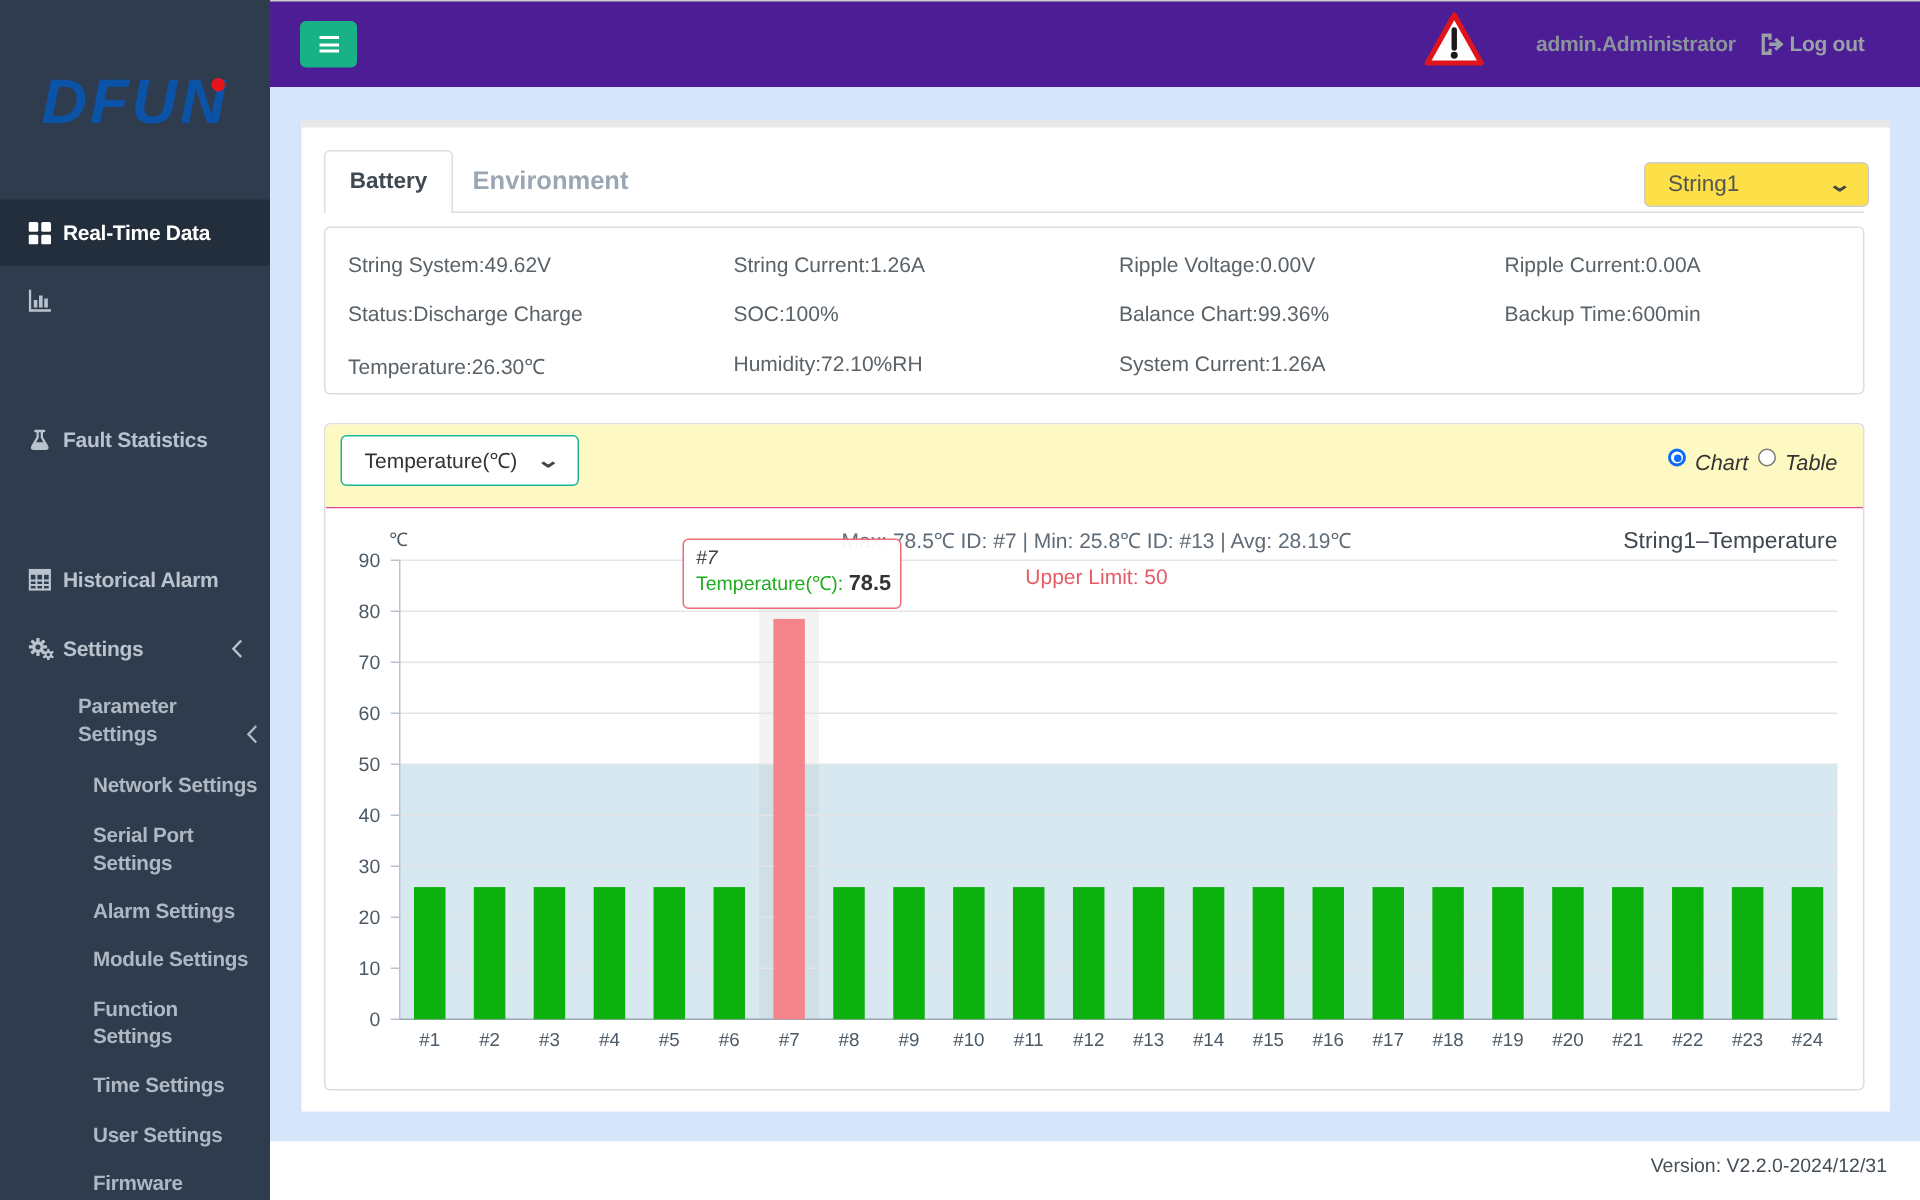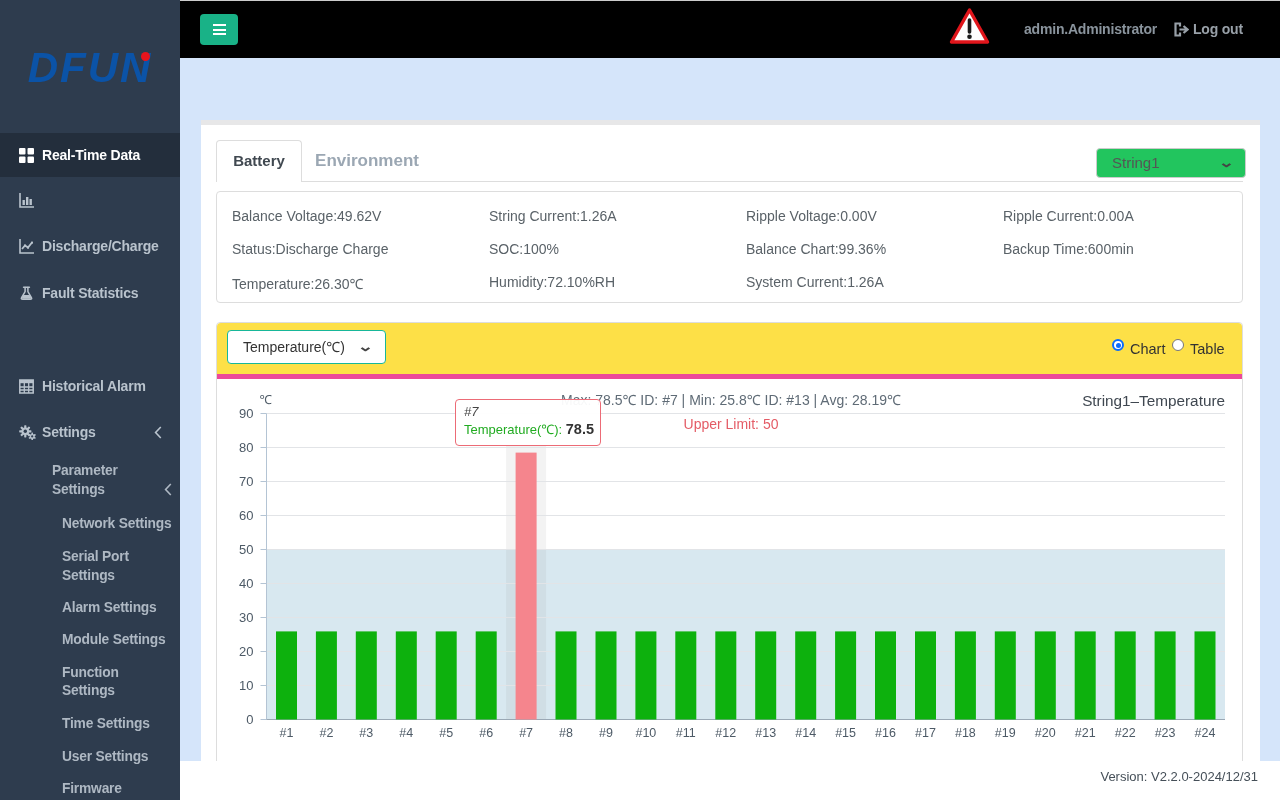--- a/index.html
+++ b/index.html
@@ -10,57 +10,57 @@
 #sidebar { position:absolute; left:0; top:0; width:180px; height:800px;
   background:#2e3c4e; z-index:5; }
 .mi { position:absolute; left:0; width:180px; height:44px; line-height:44px;
   color:#b9c3cd; font-size:14px; font-weight:bold; letter-spacing:-0.2px; white-space:nowrap; }
 .mi svg { position:absolute; left:19px; top:50%; margin-top:-7.5px; }
 .mi .t { position:absolute; left:42px; }
 .sub { position:absolute; color:#aeb8c3; font-size:13.8px; font-weight:bold; letter-spacing:-0.2px;
   line-height:18.5px; white-space:nowrap; }
 
 #topbar { position:absolute; left:180px; top:0; width:1100px; height:66px;
-  background:#000000; }
+  background:#4c1d95; }
 #burger { position:absolute; left:20px; top:14px; width:38px; height:31px;
   background:#19b287; border-radius:4px; }
 #burger i { position:absolute; left:12.5px; width:13px; height:2px; background:#fff; }
 .topname { position:absolute; top:0; height:58px; line-height:58px; font-size:14px;
   font-weight:bold; color:#8a949d; letter-spacing:-0.2px; }
 
 #content { position:absolute; left:180px; top:58px; width:1100px; height:703px;
   background:#d5e5fa; }
 #panel { position:absolute; left:21px; top:22px; width:1059px; height:661px;
-  background:#fff; border-top:5px solid #e7e7e8;margin-top:40px; }
+  background:#fff; border-top:5px solid #e7e7e8; }
 
 #tabline { position:absolute; left:15px; top:55.5px; width:1027px; height:1px; background:#ddd; }
 #tabbattery { position:absolute; left:15px; top:14.5px; width:86px; height:42px;
   background:#fff; border:1px solid #ddd; border-bottom:none; border-radius:4px 4px 0 0;
   text-align:center; line-height:40px; font-size:15px; font-weight:bold; color:#404850; }
 #tabenv { position:absolute; left:101px; top:14.5px; width:130px; height:41px;
   text-align:center; line-height:41px; font-size:17px; font-weight:bold; color:#9ba7b3; }
 #selstring { position:absolute; left:895px; top:23px; width:150px; height:30px;
-  border:1px solid #ccc; border-radius:4px; background:#22c55e; font-size:15px;
+  border:1px solid #ccc; border-radius:4px; background:#fde047; font-size:15px;
   color:#555; line-height:28px; padding-left:15px; }
 
 #info { position:absolute; left:15px; top:66px; width:1027px; height:112px;
   border:1px solid #ddd; border-radius:4px; background:#fff; }
 #info div { position:absolute; font-size:14px; color:#5a6268; white-space:nowrap; }
 
 #chartcard { position:absolute; left:15px; top:196.5px; width:1027px; height:445px;
   border:1px solid #ddd; border-radius:4px; background:#fff; }
 #charthead { position:absolute; left:0; top:0; width:1025px; height:56px;
-  background:#fde047; border-bottom:5px solid #ec4899; border-radius:4px 4px 0 0; }
+  background:#fef9c3; border-bottom:1px solid #ec4899; border-radius:4px 4px 0 0; }
 #seltemp { position:absolute; left:10px; top:7px; width:159px; height:34px;
   border:1px solid #17b79a; border-radius:4px; background:#fff; font-size:14px;
   color:#333; line-height:32px; padding-left:15px; }
 .sarrow { position:absolute; font-size:13px; color:#444; font-weight:bold;
   transform:scaleX(1.5); }
 .radio { position:absolute; top:16.5px; width:12px; height:12px; border-radius:50%; }
-.rlabel { position:absolute; top:0; height:56px; line-height:53px; font-size:14.5px; color:#333; }
+.rlabel { position:absolute; top:0; height:56px; line-height:53px; font-size:14.5px; color:#333;font-style:italic; }
 
 #tooltip { position:absolute; left:237px; top:19px; width:146px; height:47px;
   background:rgba(255,255,255,0.95); border:1px solid #ec6b76; border-radius:4px;
   padding:5px 8px; z-index:3; white-space:nowrap; }
 #tooltip .l1 { font-style:italic; font-size:13px; color:#444; line-height:14px; }
 #tooltip .l2 { font-size:13px; color:#21ab21; line-height:20px; }
 #tooltip .l2 b { color:#333; font-size:14.5px; }
 
 #footer { position:absolute; left:180px; top:761px; width:1100px; height:39px; background:#fff; }
 #footer span { position:absolute; right:22px; top:8px; font-size:13px; color:#454f58; }
@@ -83,30 +83,20 @@
       </svg>
     <span class="t">Real-Time Data</span>
   </div>
   <div class="mi" style="top:178px;">
     <svg width="15" height="15" viewBox="0 0 15 15">
         <path d="M1 0 V14 H15" stroke="#b9c3cd" stroke-width="1.6" fill="none"></path>
         <rect x="3.5" y="7" width="2.4" height="5" fill="#b9c3cd"></rect>
         <rect x="7" y="4" width="2.4" height="8" fill="#b9c3cd"></rect>
         <rect x="10.5" y="6" width="2.4" height="6" fill="#b9c3cd"></rect>
       </svg>
-  </div>
-  <div class="mi" style="top:224px;">
-    <svg width="15" height="15" viewBox="0 0 15 15">
-        <path d="M1 0 V14 H15" stroke="#b9c3cd" stroke-width="1.6" fill="none"></path>
-        <path d="M3 10 L6 6.5 L9 8.5 L13 3.5" stroke="#b9c3cd" stroke-width="1.8" fill="none"></path>
-        <rect x="5" y="5.6" width="2" height="2" fill="#b9c3cd"></rect>
-        <rect x="8" y="7.6" width="2" height="2" fill="#b9c3cd"></rect>
-        <rect x="12" y="2.6" width="2" height="2" fill="#b9c3cd"></rect>
-      </svg>
-    <span class="t">Discharge/Charge</span>
   </div>
   <div class="mi" style="top:271px;">
     <svg width="15" height="15" viewBox="0 0 15 15">
         <path d="M4.6 1.3 H10.4" stroke="#b9c3cd" stroke-width="1.6" fill="none" stroke-linecap="round"></path>
         <path d="M6.1 1.6 V5.6 L2.6 11.6 Q1.7 13.3 3.7 13.3 H11.3 Q13.3 13.3 12.4 11.6 L8.9 5.6 V1.6" stroke="#b9c3cd" stroke-width="1.5" fill="none" stroke-linecap="round"></path>
         <path d="M4.4 8.9 H10.6 L12.1 11.7 Q12.7 12.8 11.2 12.8 H3.8 Q2.3 12.8 2.9 11.7 Z" fill="#b9c3cd"></path>
       </svg>
     <span class="t">Fault Statistics</span>
   </div>
   <div class="mi" style="top:364px;">
@@ -174,21 +164,21 @@
   </svg>
   <span class="topname" style="left:1013px;color:#98a0a8;">Log out</span>
 </div>
 <div id="content">
   <div id="panel">
     <div id="tabline"></div>
     <div id="tabbattery">Battery</div>
     <div id="tabenv">Environment</div>
     <div id="selstring">String1<span class="sarrow" style="right:13px;top:0;">⌄</span></div>
     <div id="info">
-      <div style="left:15px;top:15.5px;">Balance Voltage:49.62V</div>
+      <div style="left:15px;top:15.5px;">String System:49.62V</div>
       <div style="left:272px;top:15.5px;">String Current:1.26A</div>
       <div style="left:529px;top:15.5px;">Ripple Voltage:0.00V</div>
       <div style="left:786px;top:15.5px;">Ripple Current:0.00A</div>
       <div style="left:15px;top:48.5px;">Status:Discharge Charge</div>
       <div style="left:272px;top:48.5px;">SOC:100%</div>
       <div style="left:529px;top:48.5px;">Balance Chart:99.36%</div>
       <div style="left:786px;top:48.5px;">Backup Time:600min</div>
       <div style="left:15px;top:81.5px;">Temperature:26.30℃</div>
       <div style="left:272px;top:81.5px;">Humidity:72.10%RH</div>
       <div style="left:529px;top:81.5px;">System Current:1.26A</div>

